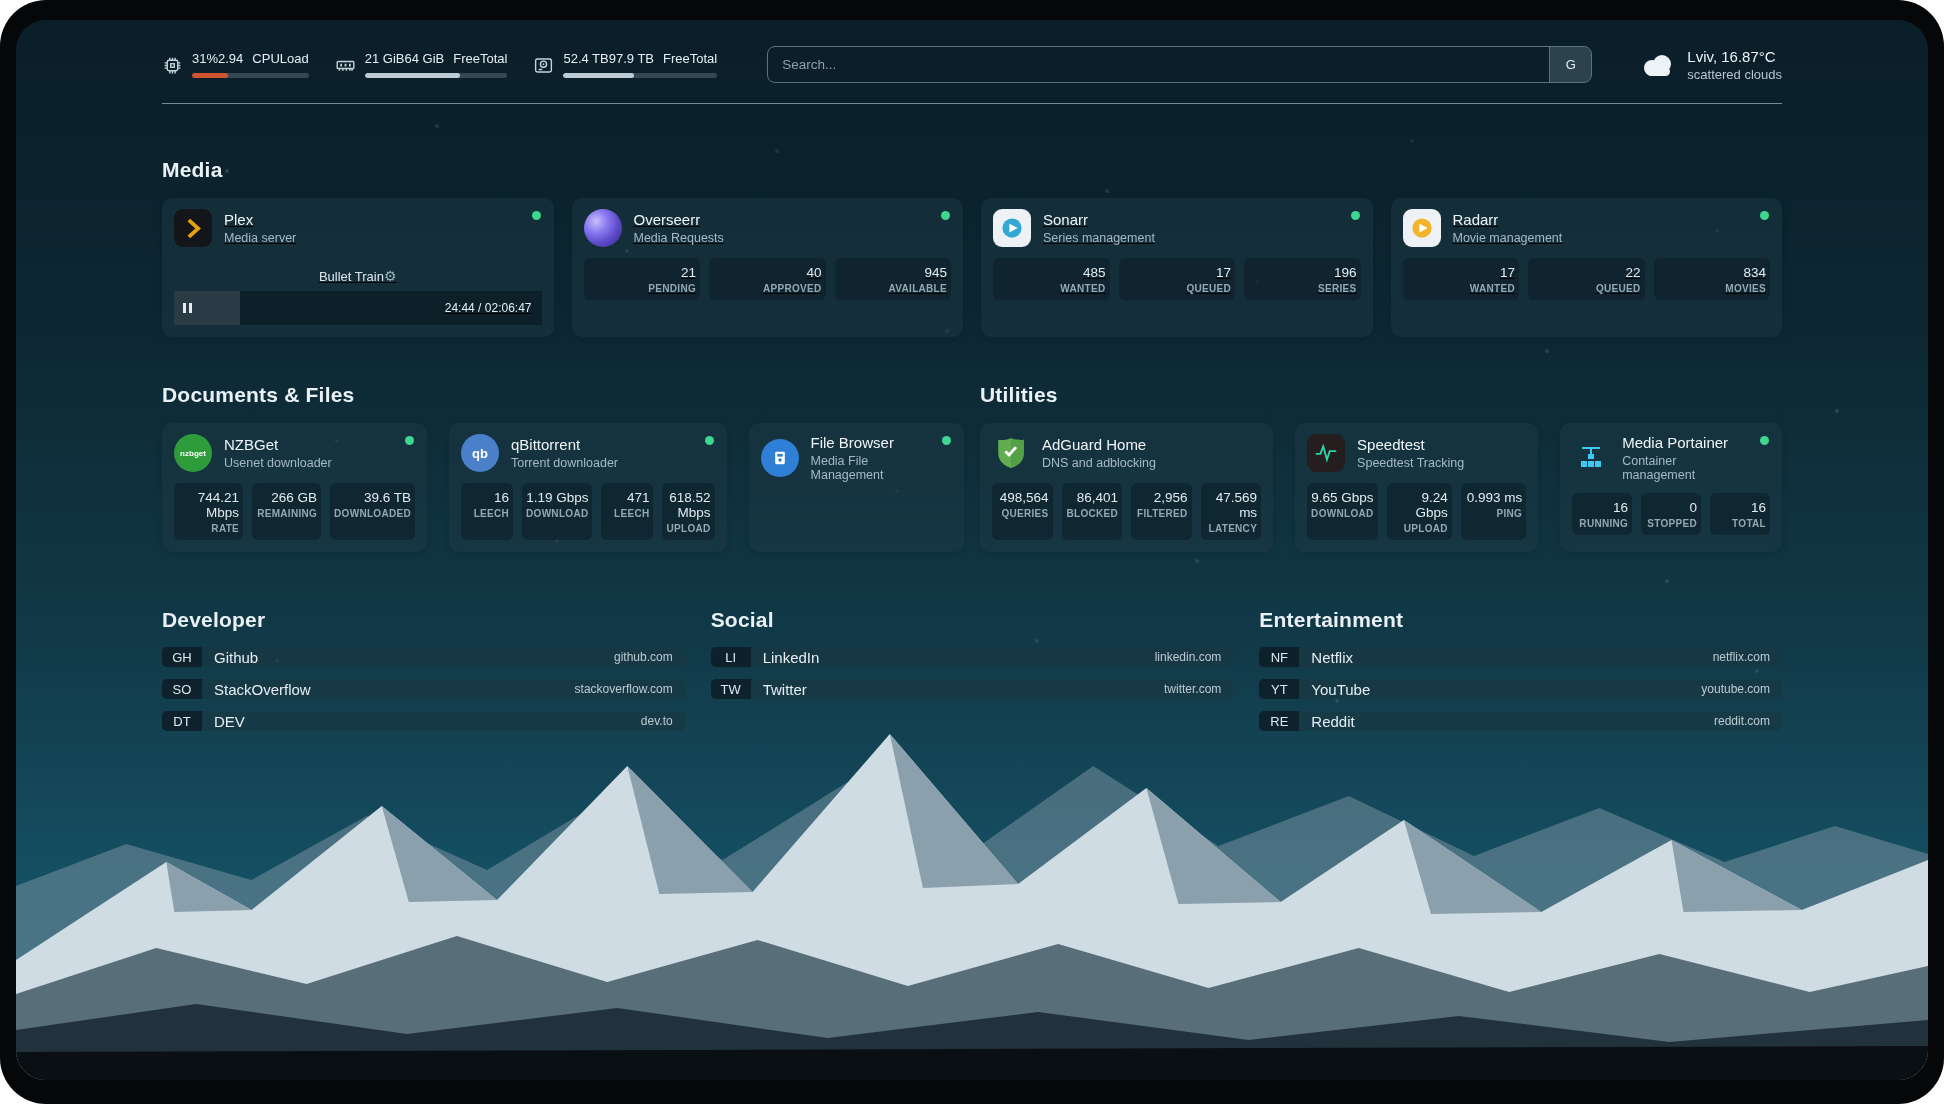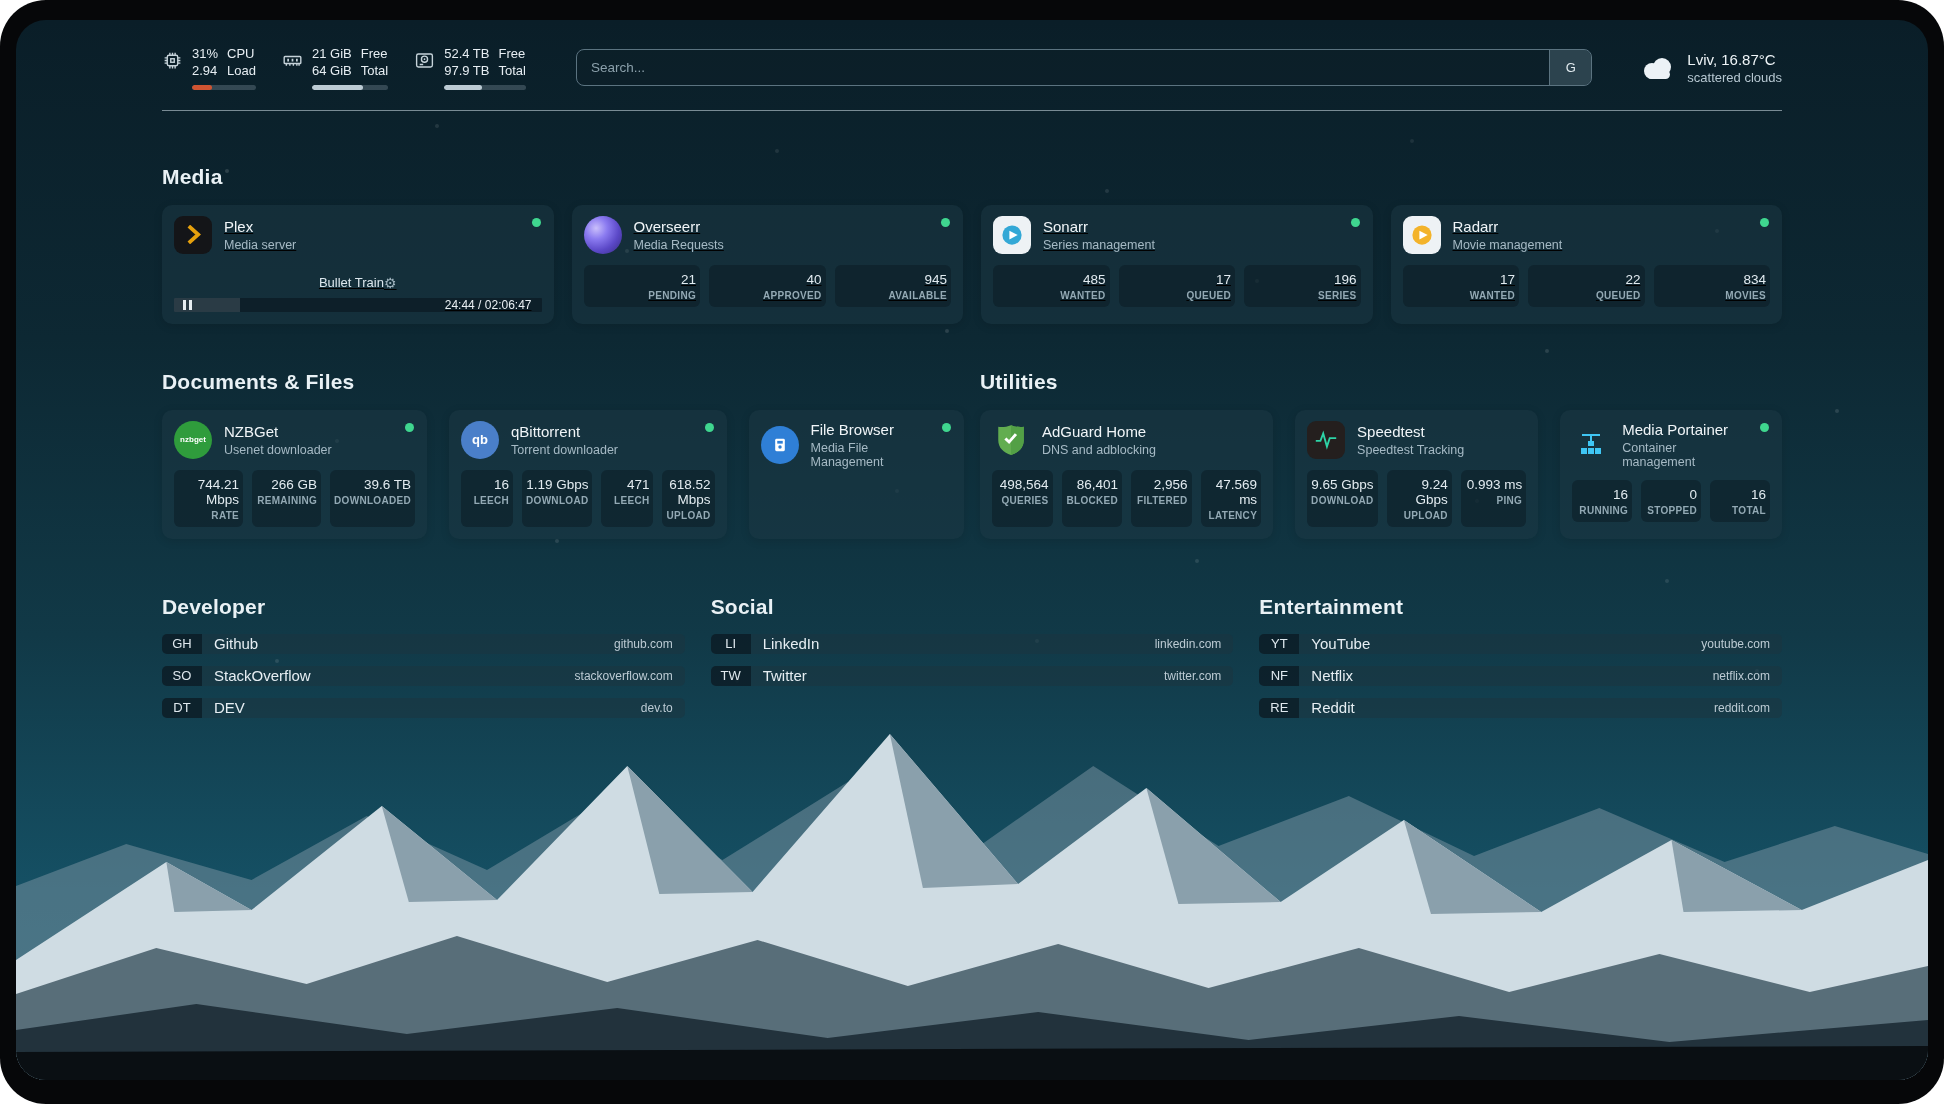--- a/index.html
+++ b/index.html
@@ -29,21 +29,21 @@
   .mountains { position:absolute; left:0; bottom:0; width:100%; height:432px; z-index:1; }
 
   .content { position:relative; z-index:2; width:1620px; margin:0 auto; padding-top:26px; }
 
   
   .topbar { display:flex; align-items:center; }
   .resources { display:flex; gap:26px; }
   .res { display:flex; gap:9px; }
   .res-icon { width:21px; height:21px; margin-top:4px; flex:none; }
   .res-grid { display:flex; gap:9px; font-size:13px; line-height:1.3; }
-  .res-col { display:flex; flex-direction:column; color:#e7eef3; }
+  .res-col { display:flex; flex-direction:row; color:#e7eef3; }
   .res-bar { height:5px; border-radius:3px; background:rgba(141,160,172,.32); margin-top:5px; overflow:hidden; }
   .res-fill { height:100%; border-radius:3px; }
   .res-fill.cpu  { background:var(--cpu-bar-fill,#cf5b33); }
   .res-fill.mem  { background:var(--mem-bar-fill,#bccbd4); }
   .res-fill.disk { background:var(--disk-bar-fill,#bccbd4); }
 
   .search { flex:1; display:flex; align-items:stretch; height:37px; margin:0 46px 0 50px;
     border:1px solid #5b7380; border-radius:8px; background:rgba(13,31,41,.45); overflow:hidden; }
   .search input { flex:1; background:transparent; border:0; outline:none; padding:0 14px;
     color:#dfe9ee; font-size:13.5px; font-family:inherit; }
@@ -72,21 +72,21 @@
     background:var(--status-online,#3fd68f); }
   .stats { display:flex; gap:9px; margin-top:11px; }
   .stat { flex:1; background:rgba(9,25,34,.5); border-radius:6px; padding:7px 4px 6px; text-align:right; }
   .stat-value { font-size:13.5px; color:#e2ebf0; }
   .stat-label { font-size:10px; font-weight:700; color:#93a9b4; margin-top:3px; letter-spacing:.03em; }
 
   
   .now-row { display:flex; align-items:center; justify-content:center;
     margin-top:21px; font-size:13px; color:#dce7ed; }
   .gear { color:#9fb3bd; font-size:14px; cursor:pointer; }
-  .player { position:relative; margin-top:7px; height:14px; background:rgba(7,19,27,.55);
+  .player { position:relative; margin-top:7px; height:34px; background:rgba(7,19,27,.55);
     border-radius:1px; display:flex; align-items:center; overflow:hidden; }
   .player-fill { position:absolute; left:0; top:0; bottom:0; background:rgba(223,233,238,.14); }
   .pause { position:relative; display:flex; gap:3px; margin-left:9px; cursor:pointer; }
   .pause span { width:3px; height:10px; background:#e6edf1; }
   .player-time { position:relative; margin-left:auto; margin-right:10px; font-size:12px; color:#e8eff3; }
 
   .two-col { display:grid; grid-template-columns:1fr 1fr; gap:16px; margin-top:46px; align-items:start; }
   .col-cards { display:flex; gap:22px; margin-top:16px; }
 
   
@@ -581,30 +581,30 @@
               <span class="bm-name">Twitter</span>
               <span class="bm-domain">twitter.com</span>
             </div>
           </div>
         </div>
 
         <div>
           <h2 class="section-title">Entertainment</h2>
           <div class="bm-list">
             <div class="bm">
+              <span class="bm-abbr">NF</span>
+              <span class="bm-name">Netflix</span>
+              <span class="bm-domain">netflix.com</span>
+            </div>
+            <div class="bm">
               <span class="bm-abbr">YT</span>
               <span class="bm-name">YouTube</span>
               <span class="bm-domain">youtube.com</span>
             </div>
             <div class="bm">
-              <span class="bm-abbr">NF</span>
-              <span class="bm-name">Netflix</span>
-              <span class="bm-domain">netflix.com</span>
-            </div>
-            <div class="bm">
               <span class="bm-abbr">RE</span>
               <span class="bm-name">Reddit</span>
               <span class="bm-domain">reddit.com</span>
             </div>
           </div>
         </div>
       </section>
 
     </div>
   </div>

